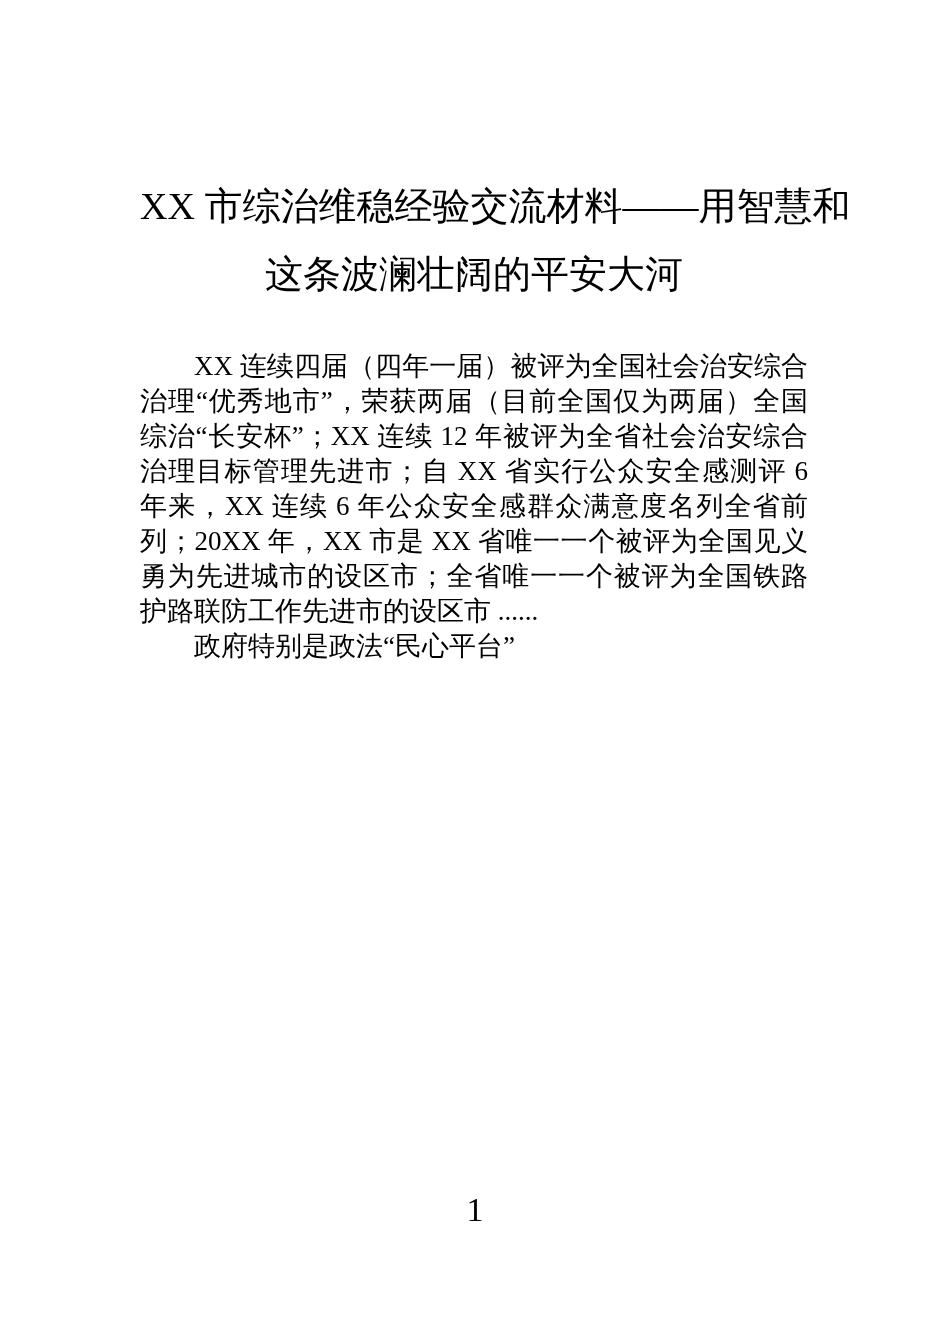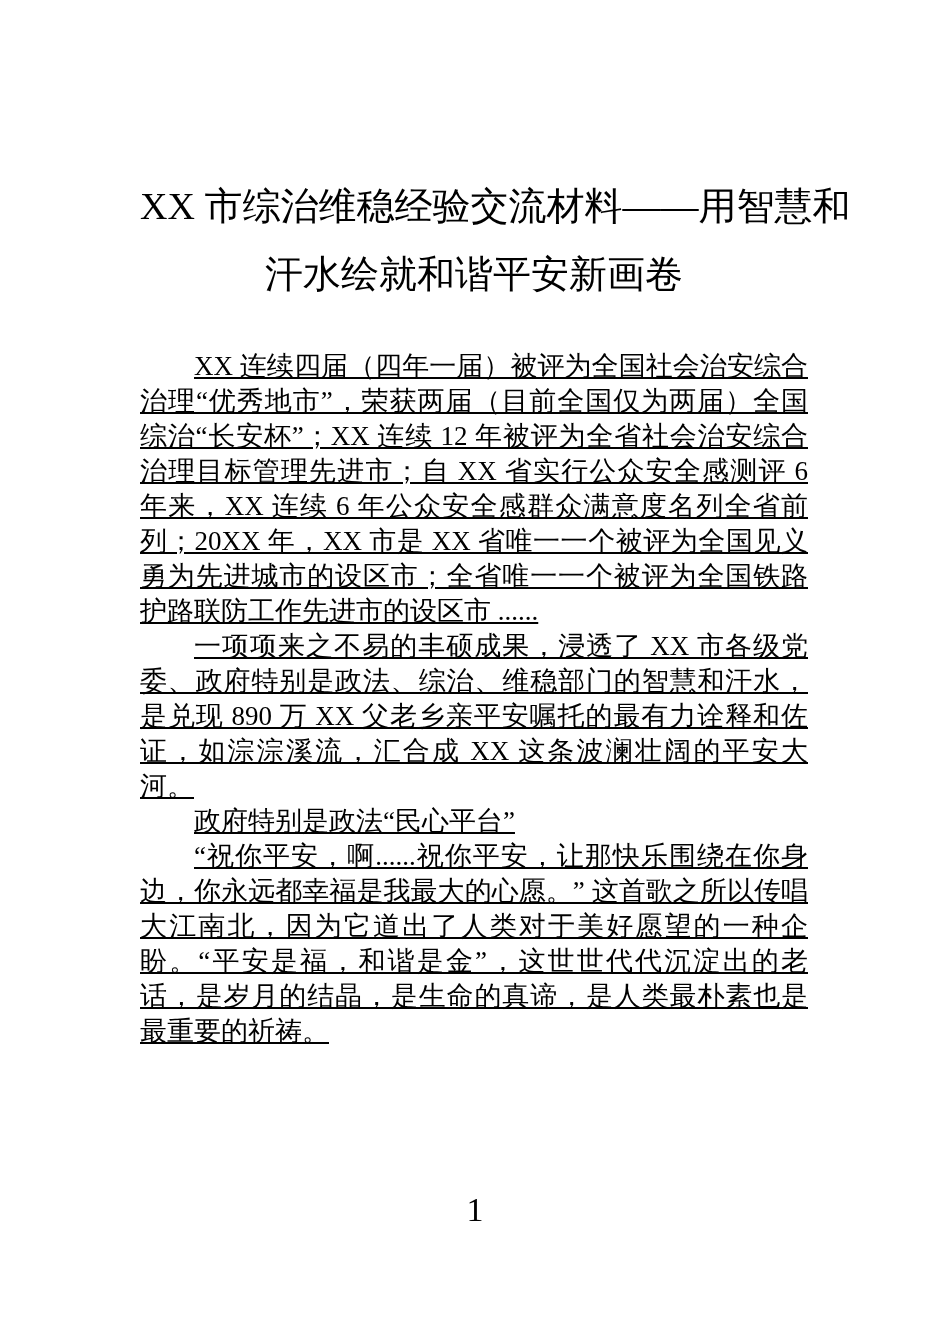--- a/index.html
+++ b/index.html
@@ -37,44 +37,41 @@
     width: 668px;
     font-size: 27px;
     line-height: 35px;
     text-align: justify;
     text-justify: inter-ideograph;
   }
   .doc-body p {
     margin: 0;
     padding: 0;
     text-indent: 2em;
-    text-decoration: underline;
   }
   .page-number {
     position: absolute;
     top: 1178px;
     left: 0;
     width: 950px;
     text-align: center;
     font-size: 34px;
     line-height: 40px;
   }
 </style>
 </head>
 <body>
 
 <div class="page">
 
   <div class="doc-title">
     <div class="title-line">XX 市综治维稳经验交流材料——用智慧和</div>
-    <div class="title-line">汗水绘就和谐平安新画卷</div>
+    <div class="title-line">这条波澜壮阔的平安大河</div>
   </div>
 
   <div class="doc-body">
     <p>XX 连续四届（四年一届）被评为全国社会治安综合治理“优秀地市”，荣获两届（目前全国仅为两届）全国综治“长安杯”；XX 连续 12 年被评为全省社会治安综合治理目标管理先进市；自 XX 省实行公众安全感测评 6 年来，XX 连续 6 年公众安全感群众满意度名列全省前列；20XX 年，XX 市是 XX 省唯一一个被评为全国见义勇为先进城市的设区市；全省唯一一个被评为全国铁路护路联防工作先进市的设区市 ......</p>
-    <p>一项项来之不易的丰硕成果，浸透了 XX 市各级党委、政府特别是政法、综治、维稳部门的智慧和汗水，是兑现 890 万 XX 父老乡亲平安嘱托的最有力诠释和佐证，如淙淙溪流，汇合成 XX 这条波澜壮阔的平安大河。</p>
     <p>政府特别是政法“民心平台”</p>
-    <p>“祝你平安，啊......祝你平安，让那快乐围绕在你身边，你永远都幸福是我最大的心愿。” 这首歌之所以传唱大江南北，因为它道出了人类对于美好愿望的一种企盼。“平安是福，和谐是金”，这世世代代沉淀出的老话，是岁月的结晶，是生命的真谛，是人类最朴素也是最重要的祈祷。</p>
   </div>
 
   <div class="page-number">1</div>
 
 </div>
 
 </body></html>

